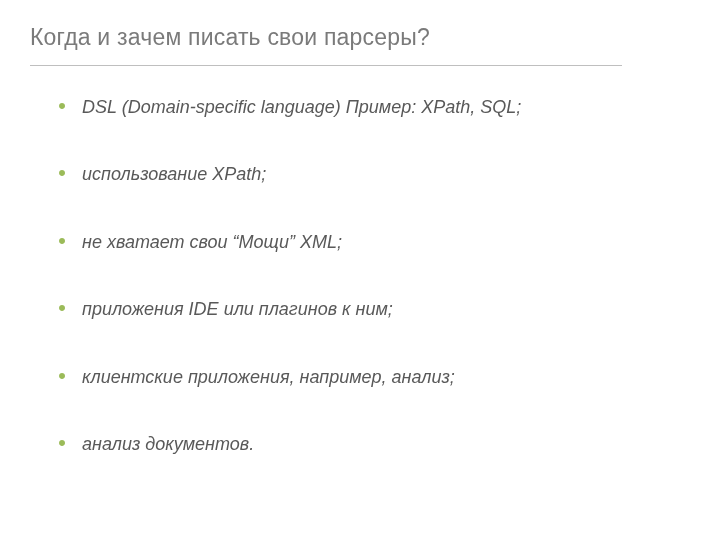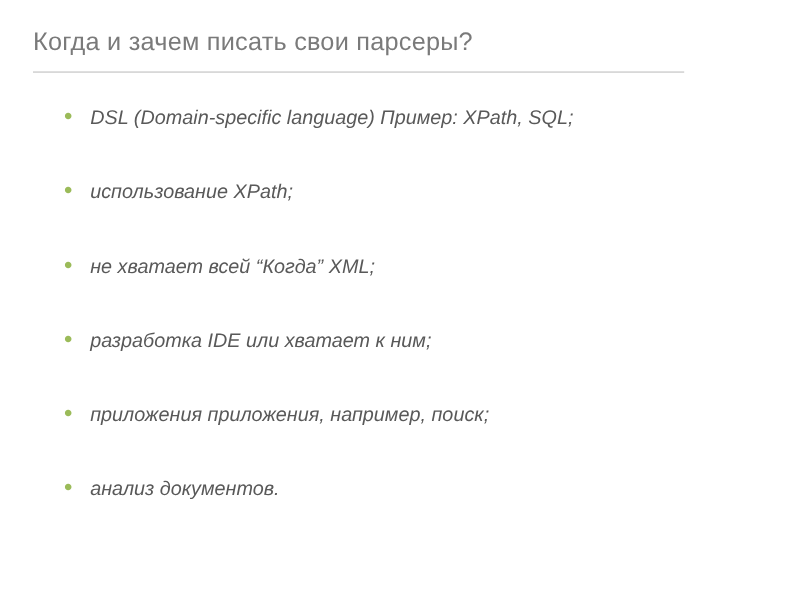--- a/index.html
+++ b/index.html
@@ -48,18 +48,18 @@
   }
 </style>
 </head>
 <body>
 
 <div class="slide">
   <h1 class="title">Когда и зачем писать свои парсеры?</h1>
   <ul class="bullets">
     <li><span>DSL (Domain-specific language) Пример: XPath, SQL;</span></li>
     <li><span>использование XPath;</span></li>
-    <li><span>не хватает всей “Когда” XML;</span></li>
-    <li><span>разработка IDE или хватает к ним;</span></li>
-    <li><span>приложения приложения, например, поиск;</span></li>
+    <li><span>не хватает свои “Мощи” XML;</span></li>
+    <li><span>приложения IDE или плагинов к ним;</span></li>
+    <li><span>клиентские приложения, например, анализ;</span></li>
     <li><span>анализ документов.</span></li>
   </ul>
 </div>
 
 </body></html>

